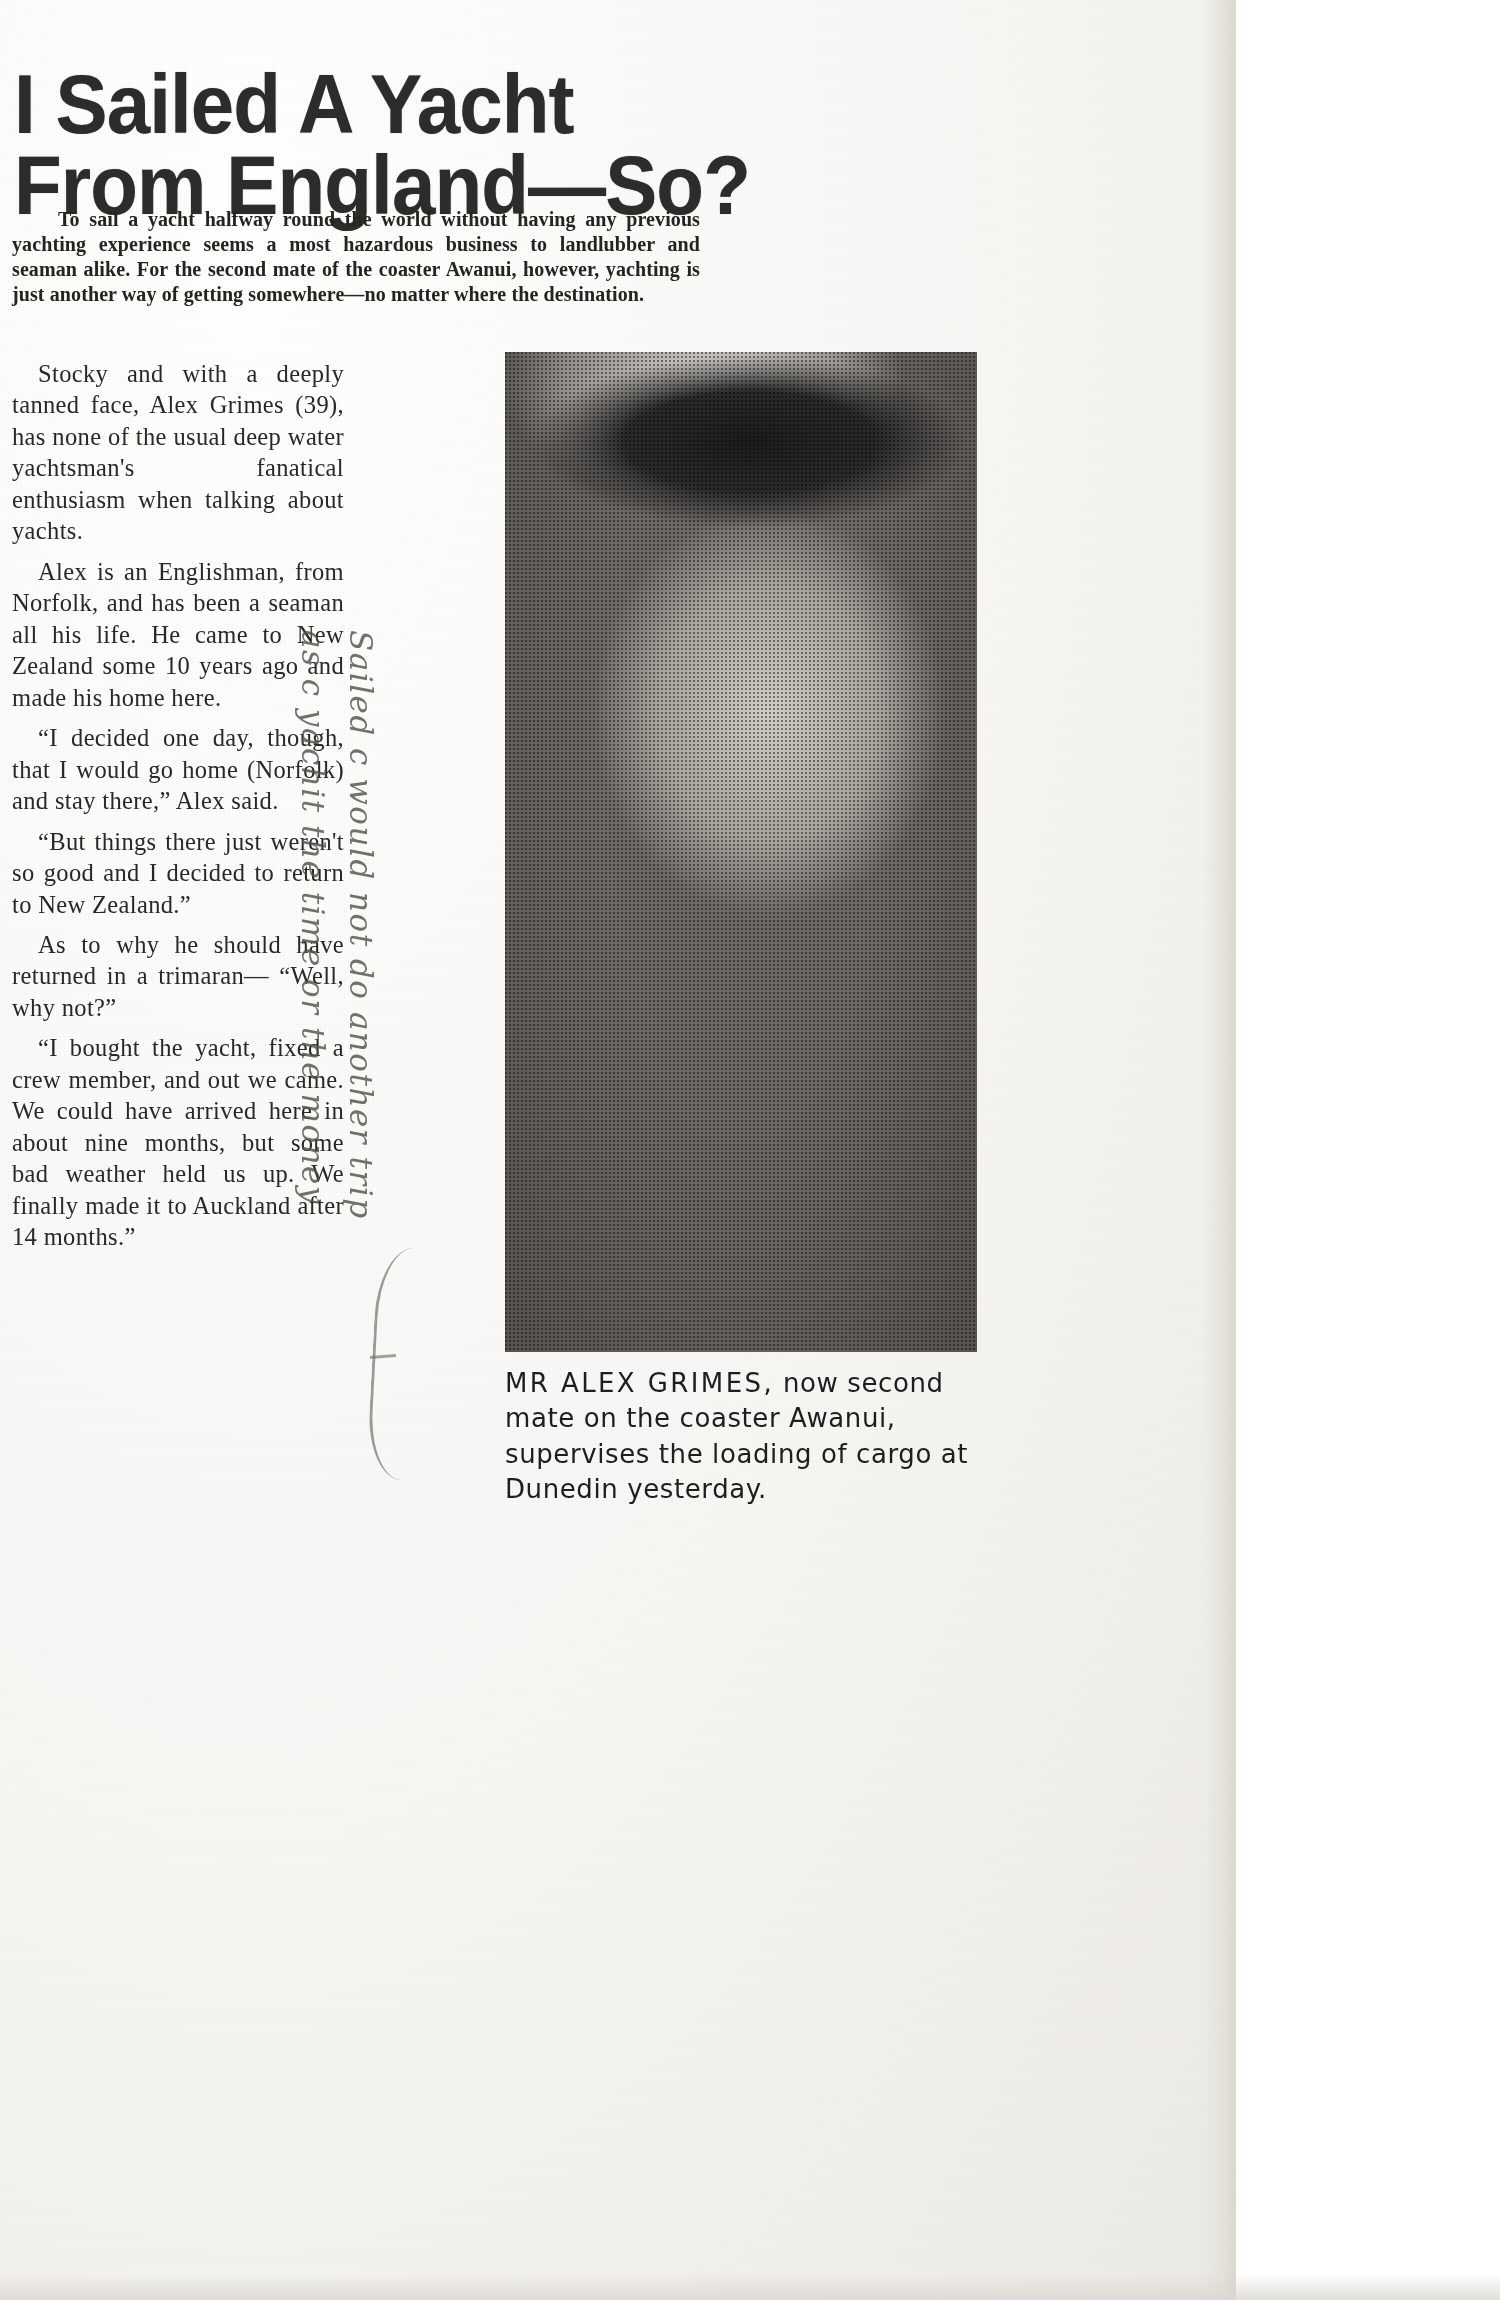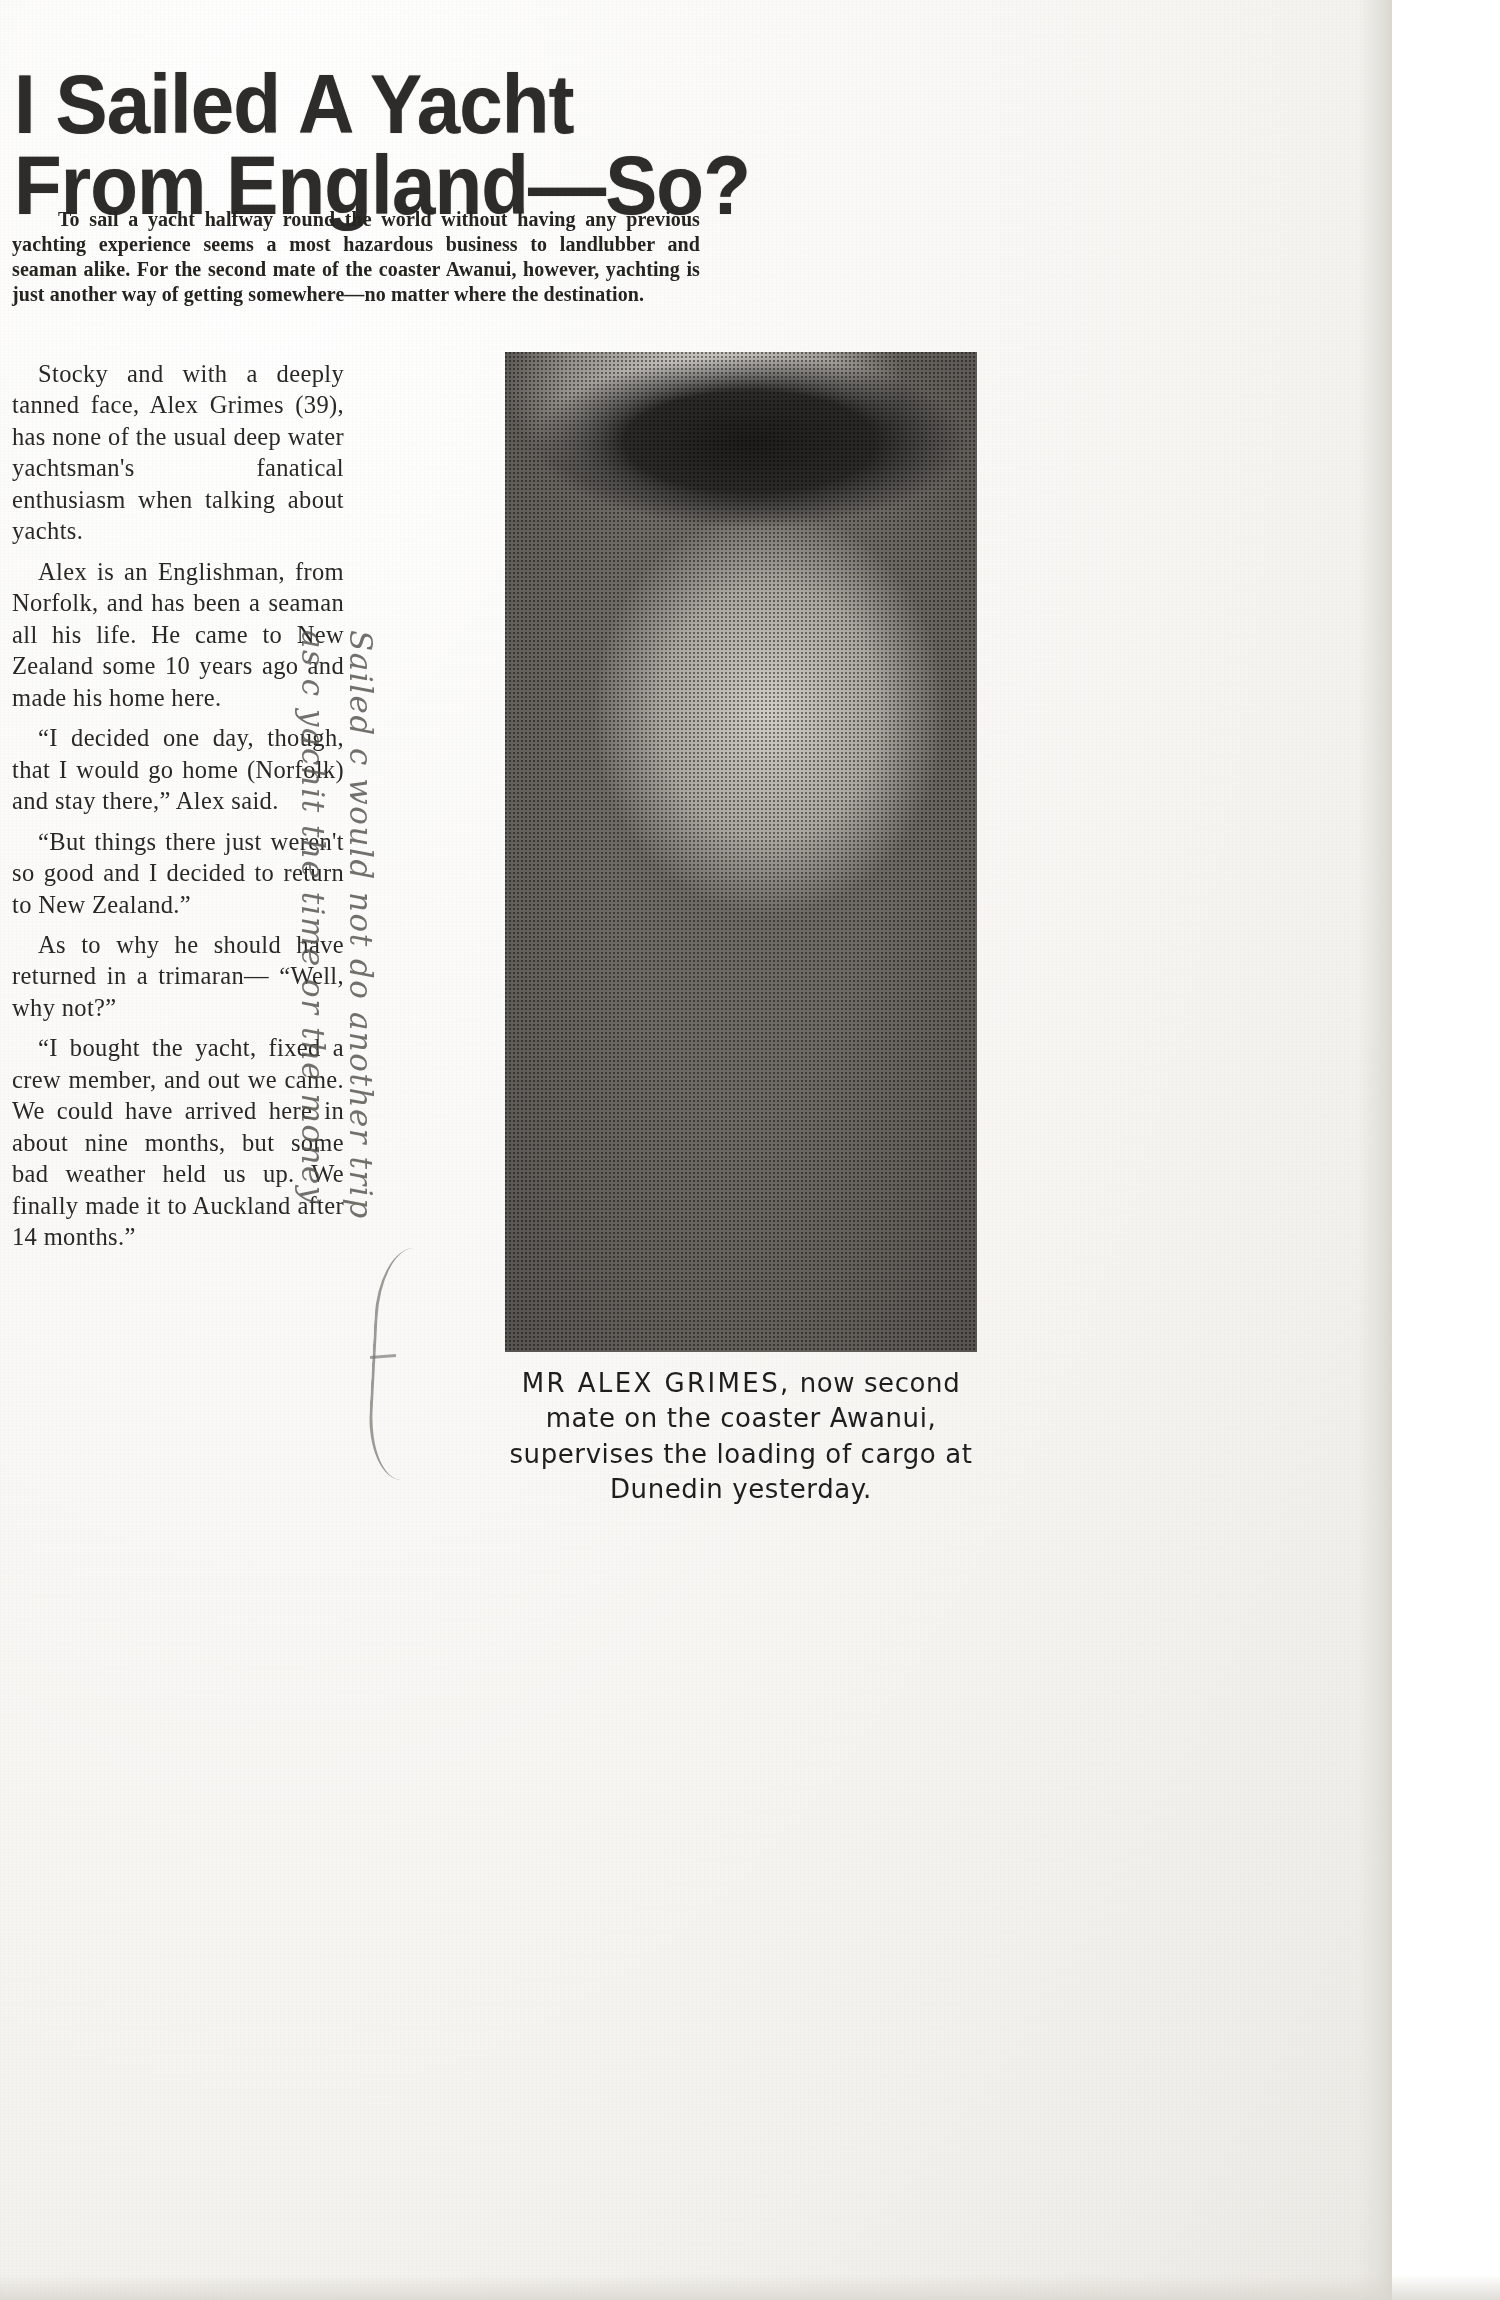--- a/index.html
+++ b/index.html
@@ -7,21 +7,21 @@
     width:1500px;height:2300px;
     background:#ffffff;
     font-family:"Liberation Serif", serif;
     position:relative;
     overflow:hidden;
   }
 
   
   #clipping{
     position:absolute;
-    left:0;top:0;width:1392px;height:2300px;
+    left:0;top:0;width:1236px;height:2300px;
     background:
       radial-gradient(ellipse at 20% 10%, #ffffff 0%, #f7f6f3 55%, #eceae5 100%);
   }
   #grain{
     position:absolute;inset:0;
     opacity:.55;
     background-image:
       repeating-linear-gradient(0deg, rgba(120,115,108,.035) 0 1px, rgba(255,255,255,0) 1px 3px),
       repeating-linear-gradient(90deg, rgba(120,115,108,.03) 0 1px, rgba(255,255,255,0) 1px 4px);
     pointer-events:none;
@@ -152,21 +152,21 @@
     background:radial-gradient(ellipse at 50% 40%, rgba(0,0,0,0) 40%, rgba(0,0,0,.22) 100%);
   }
 
   
   #caption{
     position:absolute;left:505px;top:1366px;width:472px;
     font-family:"DejaVu Sans", sans-serif;
     font-size:26px;
     line-height:1.36;
     color:#1f1e1c;
-    text-align:center;
+    text-align:left;
     letter-spacing:.6px;
   }
   #caption .cap-name{ letter-spacing:2.4px; }
 </style>
 </head>
 <body>
 
 <div id="clipping">
 
   <div id="grain"></div>

